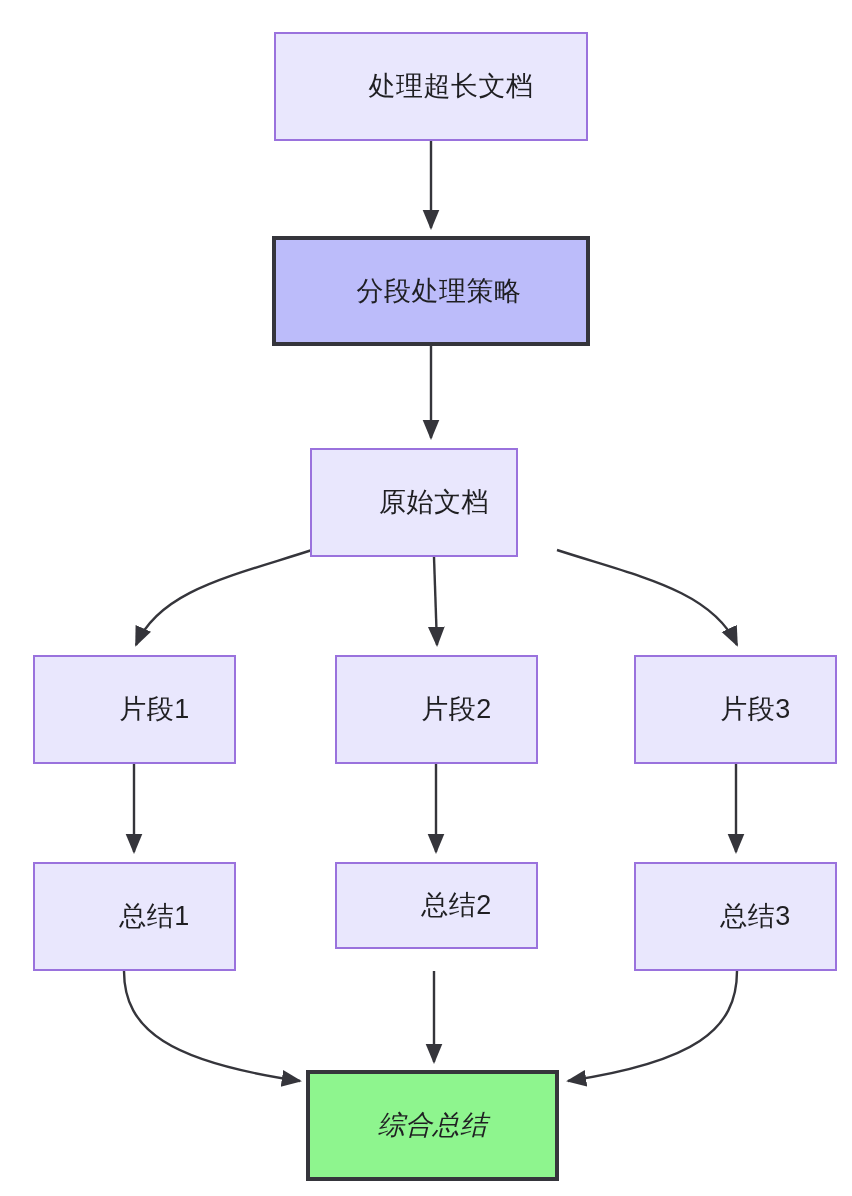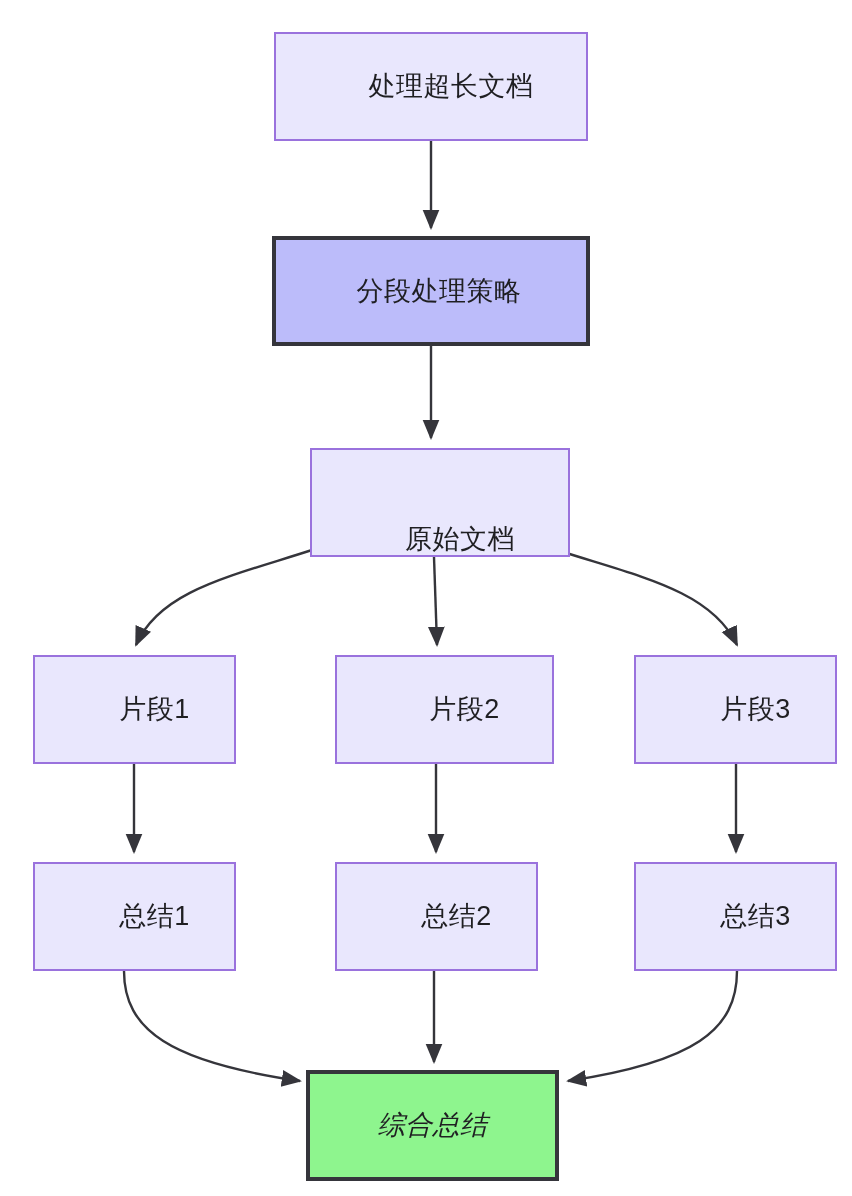--- a/index.html
+++ b/index.html
@@ -92,41 +92,41 @@
   </svg>
 
   <div class="node node-lavender" style="left:274px; top:32px; width:314px; height:109px;">
     <span class="node-label">处理超长文档</span>
   </div>
 
   <div class="node node-periwinkle" style="left:272px; top:236px; width:318px; height:110px;padding-left:16px;">
     <span class="node-label">分段处理策略</span>
   </div>
 
-  <div class="node node-lavender" style="left:310px; top:448px; width:260px; height:109px;align-items:flex-end;">
+  <div class="node node-lavender" style="left:310px; top:448px; width:208px; height:109px;">
     <span class="node-label">原始文档</span>
   </div>
 
   <div class="node node-lavender" style="left:33px; top:655px; width:203px; height:109px;">
     <span class="node-label">片段1</span>
   </div>
 
-  <div class="node node-lavender" style="left:335px; top:655px; width:219px; height:109px;">
+  <div class="node node-lavender" style="left:335px; top:655px; width:203px; height:109px;">
     <span class="node-label">片段2</span>
   </div>
 
   <div class="node node-lavender" style="left:634px; top:655px; width:203px; height:109px;">
     <span class="node-label">片段3</span>
   </div>
 
   <div class="node node-lavender" style="left:33px; top:862px; width:203px; height:109px;align-items:center;">
     <span class="node-label">总结1</span>
   </div>
 
-  <div class="node node-lavender" style="left:335px; top:862px; width:203px; height:109px;">
+  <div class="node node-lavender" style="left:335px; top:862px; width:203px; height:87px;">
     <span class="node-label">总结2</span>
   </div>
 
   <div class="node node-lavender" style="left:634px; top:862px; width:203px; height:109px;">
     <span class="node-label">总结3</span>
   </div>
 
   <div class="node node-green" style="left:306px; top:1070px; width:253px; height:111px;font-style:italic;">
     <span class="node-label">综合总结</span>
   </div>

